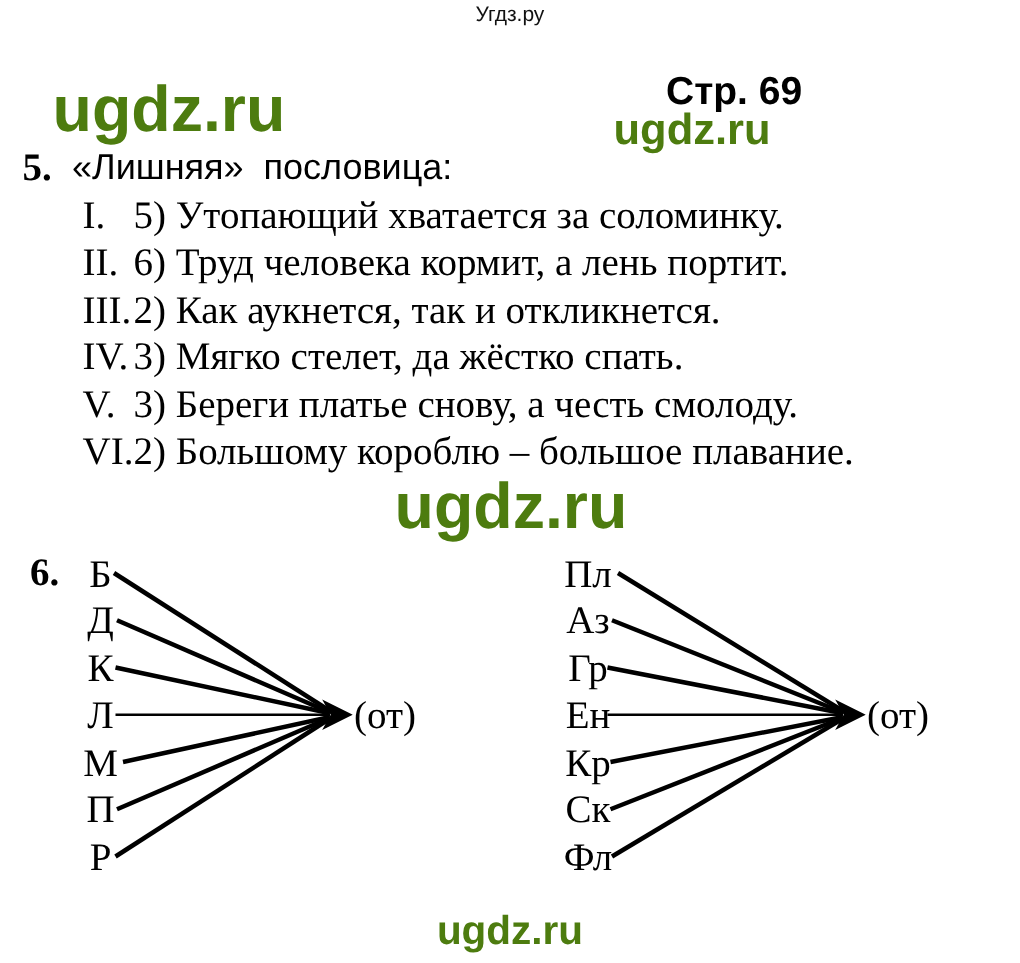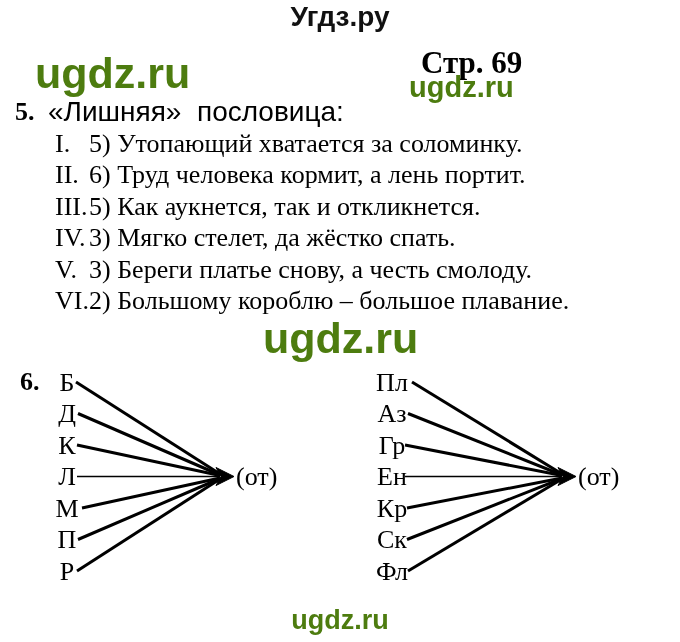--- a/index.html
+++ b/index.html
@@ -9,59 +9,59 @@
     height: 642px;
     background: #ffffff;
     overflow: hidden;
     color: #000;
   }
   .site-header {
     position: absolute;
     left: 0; right: 0; top: 1px;
     text-align: center;
     font-family: "Liberation Sans", sans-serif;
-    font-weight: 700;
-    font-size: 28px;
+    font-weight: 400;
+    font-size: 14px;
     color: #111;
   }
   .wm {
     position: absolute;
     font-family: "Liberation Sans", sans-serif;
     font-weight: bold;
     color: #4d7c0f;
     white-space: nowrap;
   }
   .wm-left   { left: 35px;  top: 49px;  font-size: 43px; }
   .wm-right  { left: 409px; top: 71px;  font-size: 29px; }
   .wm-middle { left: 263px; top: 314px; font-size: 43px; }
   .wm-bottom { left: 0; right: 0; top: 605px; font-size: 27px; text-align: center; }
   .page-label {
     position: absolute;
-    left: 421px; top: 45px;
-    font-family: Liberation Serif, serif;
+    left: 444px; top: 45px;
+    font-family: Liberation Sans, sans-serif;
     font-weight: bold;
-    font-size: 31px;
+    font-size: 26px;
   }
   .ex5 {
     position: absolute;
     left: 15px; top: 96px;
     font-family: "Liberation Serif", serif;
     font-size: 26px;
     line-height: 31.5px;
     white-space: nowrap;
   }
   .ex5-title { display: flex; }
   .ex5-num {
     font-weight: bold;
     width: 33px;
     flex: 0 0 33px;
   }
   .ex5-title-text {
     font-family: "Liberation Sans", sans-serif;
-    font-size: 28px;
+    font-size: 24px;
     white-space: pre-wrap;
   }
   .ex5-row { display: flex; margin-left: 40px; }
   .ex5-roman { min-width: 34px; flex: 0 0 auto; padding-right: 0; }
   .ex6-num {
     position: absolute;
     left: 20px; top: 367px;
     font-family: "Liberation Serif", serif;
     font-weight: bold;
     font-size: 26px;
@@ -101,21 +101,21 @@
       <div class="ex5-row">
         <span class="ex5-roman">I.</span>
         <span class="ex5-answer">5) Утопающий хватается за соломинку.</span>
       </div>
       <div class="ex5-row">
         <span class="ex5-roman">II.</span>
         <span class="ex5-answer">6) Труд человека кормит, а лень портит.</span>
       </div>
       <div class="ex5-row">
         <span class="ex5-roman">III.</span>
-        <span class="ex5-answer">5) Как аукнется, так и откликнется.</span>
+        <span class="ex5-answer">2) Как аукнется, так и откликнется.</span>
       </div>
       <div class="ex5-row">
         <span class="ex5-roman">IV.</span>
         <span class="ex5-answer">3) Мягко стелет, да жёстко спать.</span>
       </div>
       <div class="ex5-row">
         <span class="ex5-roman">V.</span>
         <span class="ex5-answer">3) Береги платье снову, а честь смолоду.</span>
       </div>
       <div class="ex5-row">

